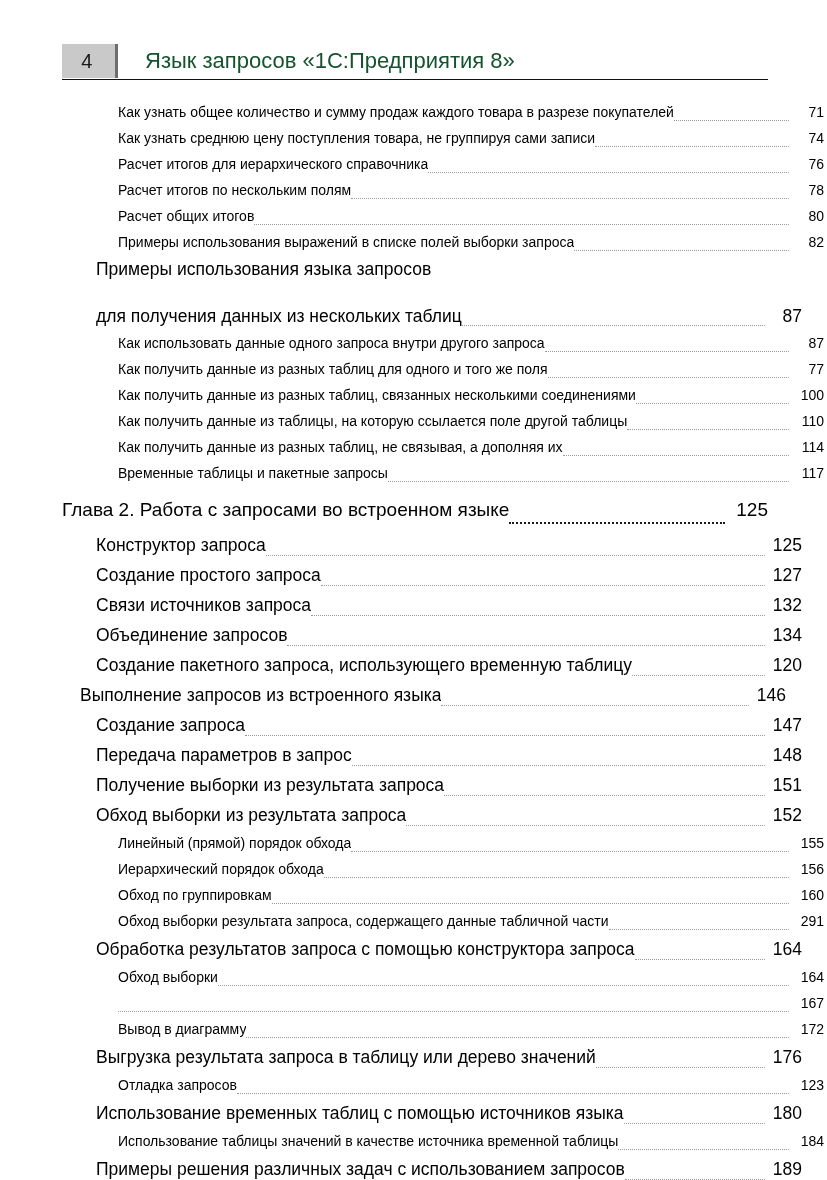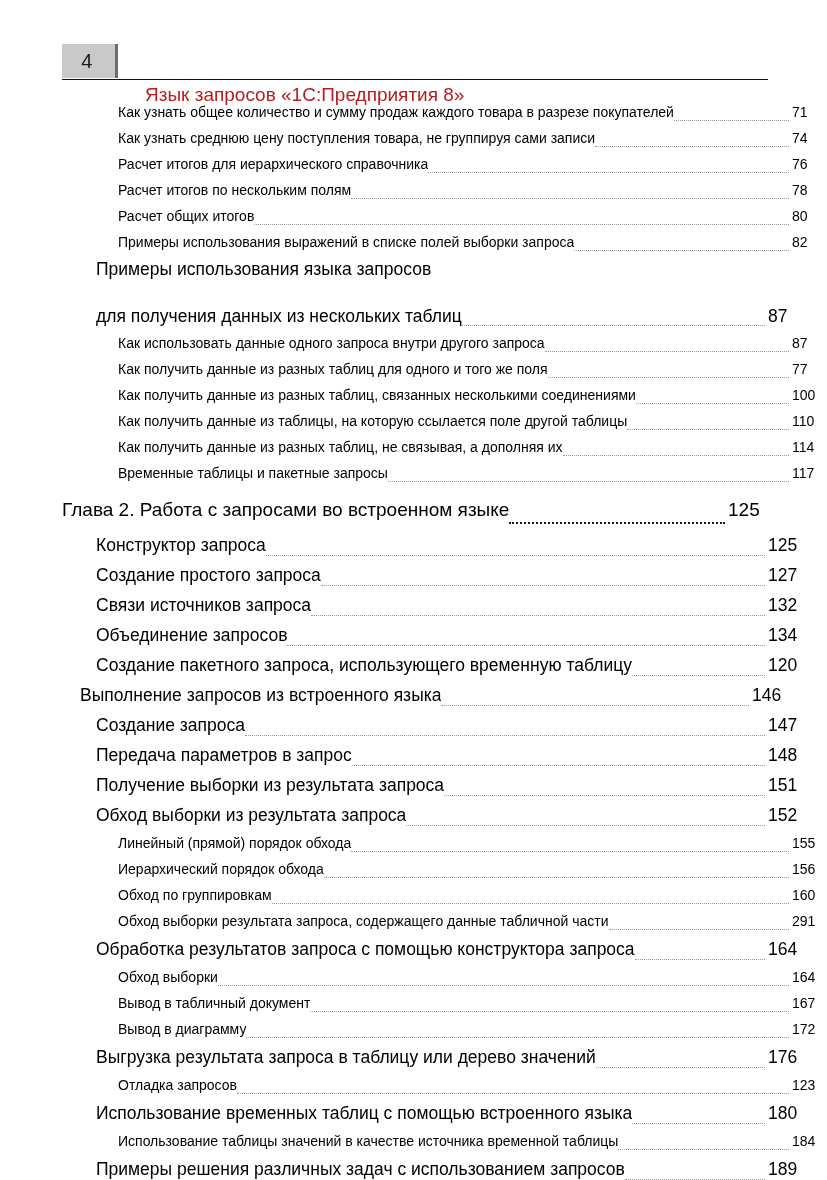--- a/index.html
+++ b/index.html
@@ -45,25 +45,24 @@
     text-align: center;
     font-size: 20px;
     line-height: 22px;
     color: #1a1a1a;
     letter-spacing: .2px;
   }
   .header-title {
     position: absolute;
     left: 83px;
     top: 5px;
-    font-size: 19px;
+    font-size: 22px;
     line-height: 24px;
-    color: #b91c1c;
+    color: #14532d;
     white-space: nowrap;
-    margin-top: 34px;
   }
   .header-rule {
     position: absolute;
     left: 62px;
     top: 79px;
     width: 706px;
     height: 0;
     border-top: 1.6px solid #111111;
   }
 
@@ -99,20 +98,21 @@
     content: "";
     position: absolute;
     left: 0;
     right: 0;
     bottom: 4px;
     border-bottom: 1.4px dotted #9a9a9a;
   }
 
   .toc-page {
     flex: 0 0 auto;
+    text-align: right;
     white-space: nowrap;
     padding-left: 3px;
   }
 
   
   .lvl-h {
     margin-left: 18px;
     font-size: 17.5px;
     line-height: 30px;
     height: 30px;
@@ -331,41 +331,40 @@
         <span class="toc-text">Обработка результатов запроса с помощью конструктора запроса</span>
         <span class="toc-leader"></span>
         <span class="toc-page">164</span>
       </div>
       <div class="toc-row lvl-2">
         <span class="toc-text">Обход выборки</span>
         <span class="toc-leader"></span>
         <span class="toc-page">164</span>
       </div>
       <div class="toc-row lvl-2">
-        <span class="toc-text">Вывод в  табличный документ</span>
         <span class="toc-leader"></span>
         <span class="toc-page">167</span>
       </div>
       <div class="toc-row lvl-2">
         <span class="toc-text">Вывод в  диаграмму</span>
         <span class="toc-leader"></span>
         <span class="toc-page">172</span>
       </div>
       <div class="toc-row lvl-1">
         <span class="toc-text">Выгрузка результата запроса в  таблицу или дерево значений</span>
         <span class="toc-leader"></span>
         <span class="toc-page">176</span>
       </div>
       <div class="toc-row lvl-2">
         <span class="toc-text">Отладка запросов</span>
         <span class="toc-leader"></span>
         <span class="toc-page">123</span>
       </div>
       <div class="toc-row lvl-1">
-        <span class="toc-text">Использование временных таблиц с помощью встроенного языка</span>
+        <span class="toc-text">Использование временных таблиц с помощью источников языка</span>
         <span class="toc-leader"></span>
         <span class="toc-page">180</span>
       </div>
       <div class="toc-row lvl-2">
         <span class="toc-text">Использование таблицы значений в  качестве источника временной таблицы</span>
         <span class="toc-leader"></span>
         <span class="toc-page">184</span>
       </div>
       <div class="toc-row lvl-1">
         <span class="toc-text">Примеры решения различных задач с использованием запросов</span>

